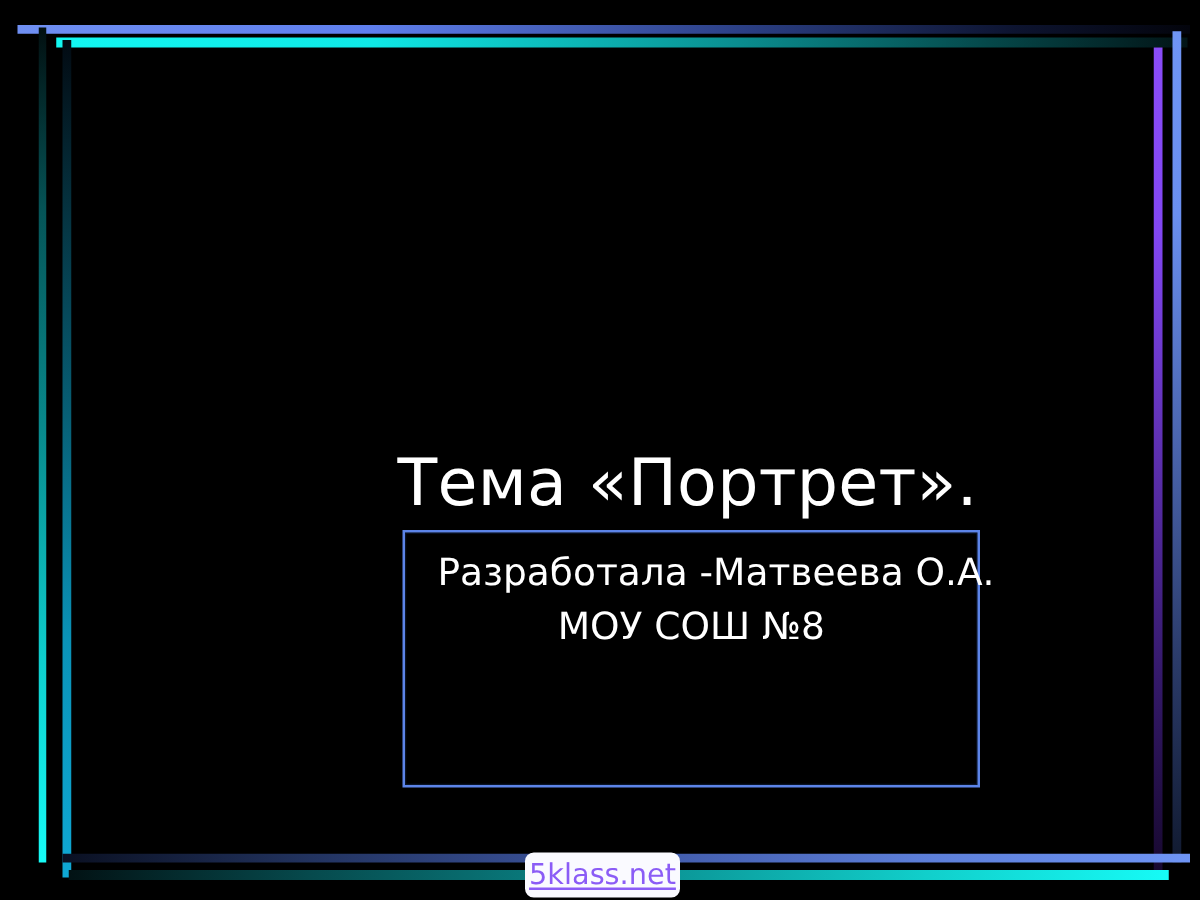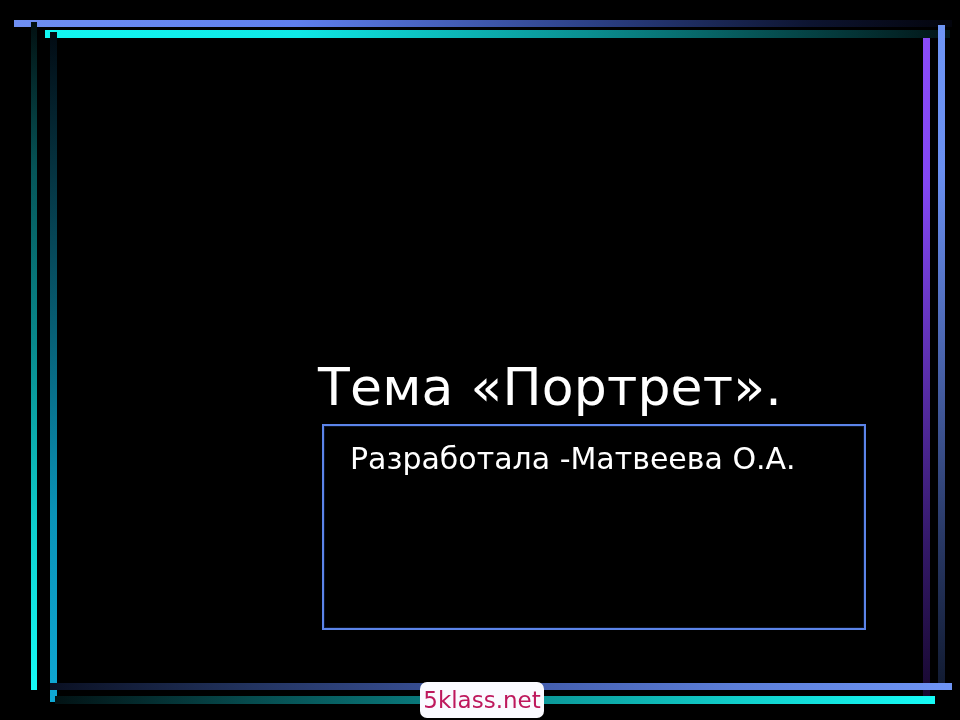--- a/index.html
+++ b/index.html
@@ -106,21 +106,21 @@
     letter-spacing: 0.2px;
     white-space: pre;
   }
   #title .tline { display: block; }
 
   
   #author-box {
     position: absolute;
     left: 322px;
     top: 424px;
-    width: 544px;
+    width: 462px;
     height: 206px;
     border: 2px solid #5c84e8;
     box-sizing: border-box;
     background: #000000;
     box-shadow: inset 0 0 0 1px #0a1428;
   }
   #author-box .abline {
     display: block;
     color: #ffffff;
     font-size: 30px;
@@ -137,22 +137,23 @@
     top: 682px;
     width: 124px;
     height: 36px;
     background: #fafaff;
     border-radius: 7px;
     display: flex;
     align-items: center;
     justify-content: center;
   }
   #watermark .wm-text {
-    color: #be185d;
+    color: #8b5cf6;
     font-size: 23px;
+    text-decoration: underline;
     text-underline-offset: 3px;
     letter-spacing: 0px;
   }
 </style>
 </head>
 <body>
 
 <div id="slide">
 
   <div class="bar bar-top-blue"></div>
@@ -163,19 +164,20 @@
   <div class="bar bar-right-blue"></div>
   <div class="bar bottom-blue"></div>
   <div class="bar bottom-cyan"></div>
 
   <div id="title">
     <span class="tline">Тема «Портрет».</span>
   </div>
 
   <div id="author-box">
     <span class="abline l1">Разработала -Матвеева О.А.</span>
+    <span class="abline l2">МОУ СОШ №8</span>
   </div>
 
   <div id="watermark">
     <span class="wm-text">5klass.net</span>
   </div>
 
 </div>
 
 </body></html>

